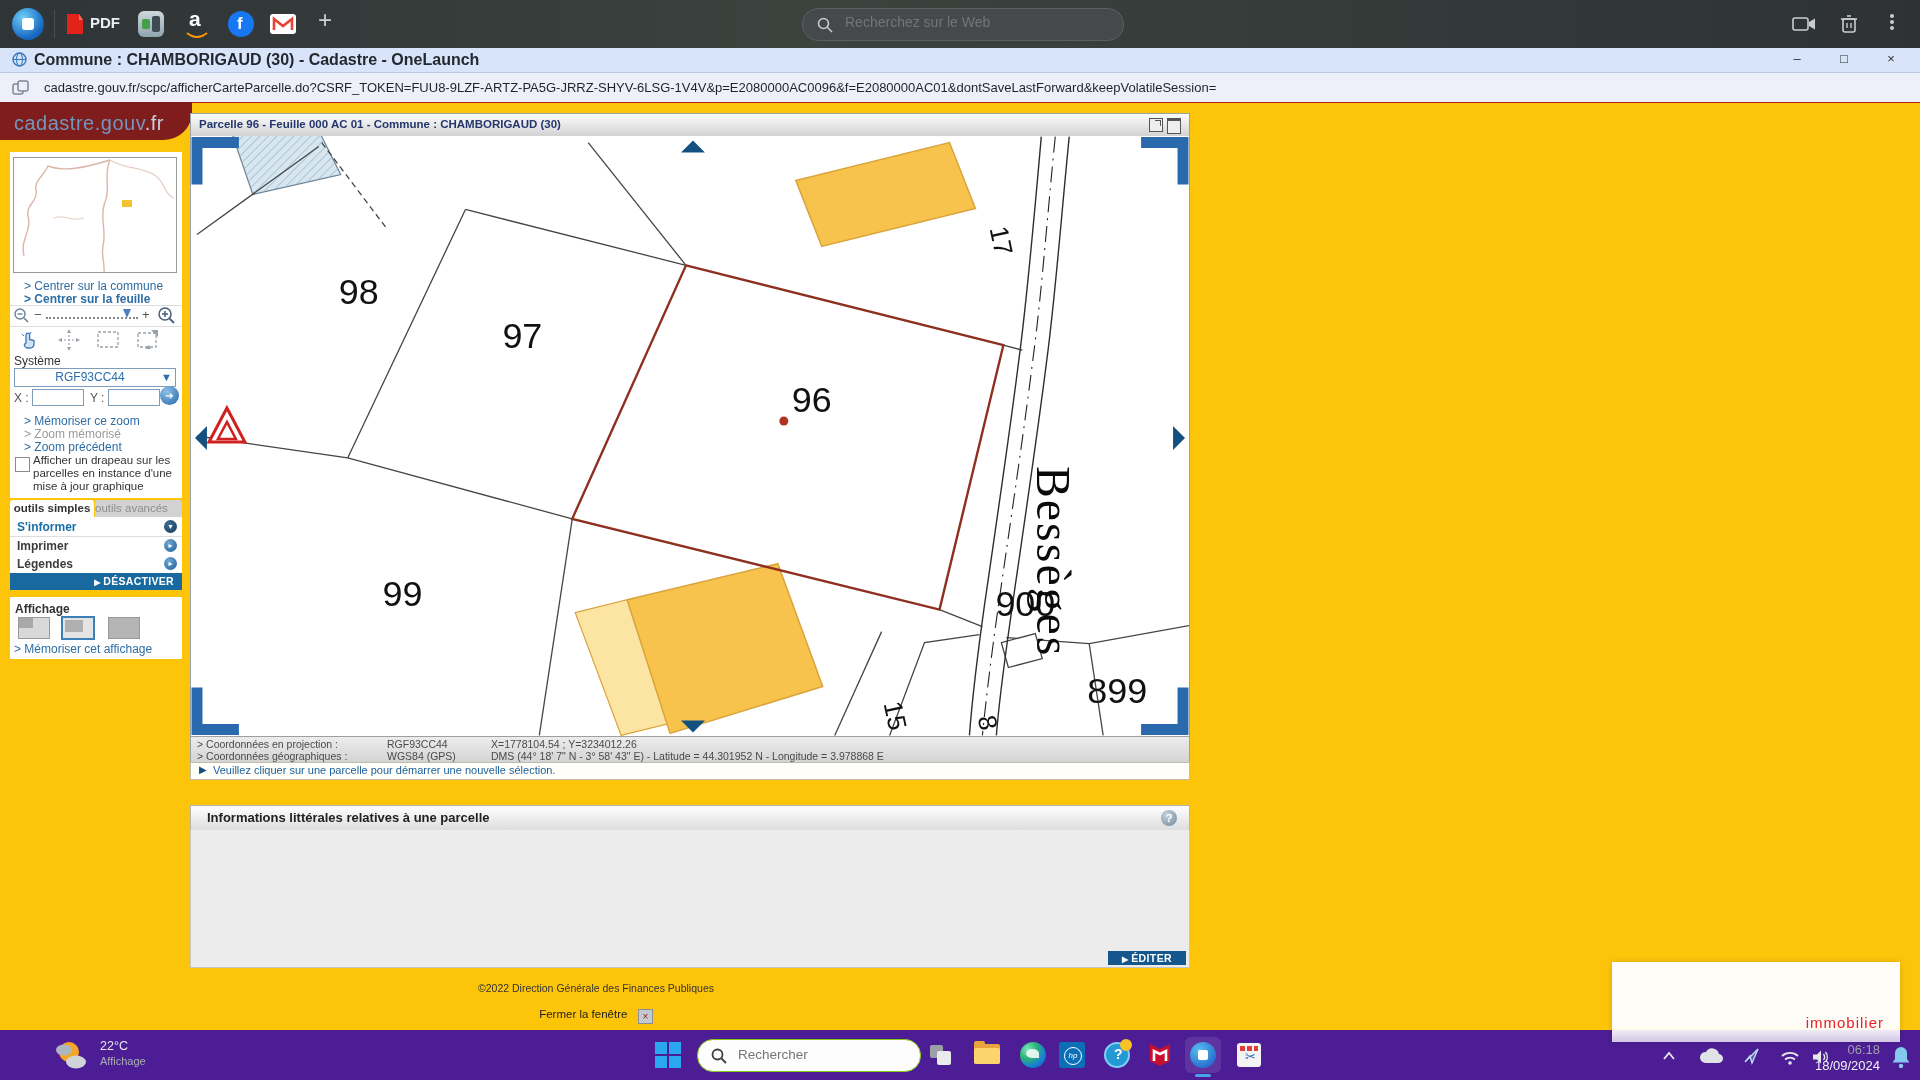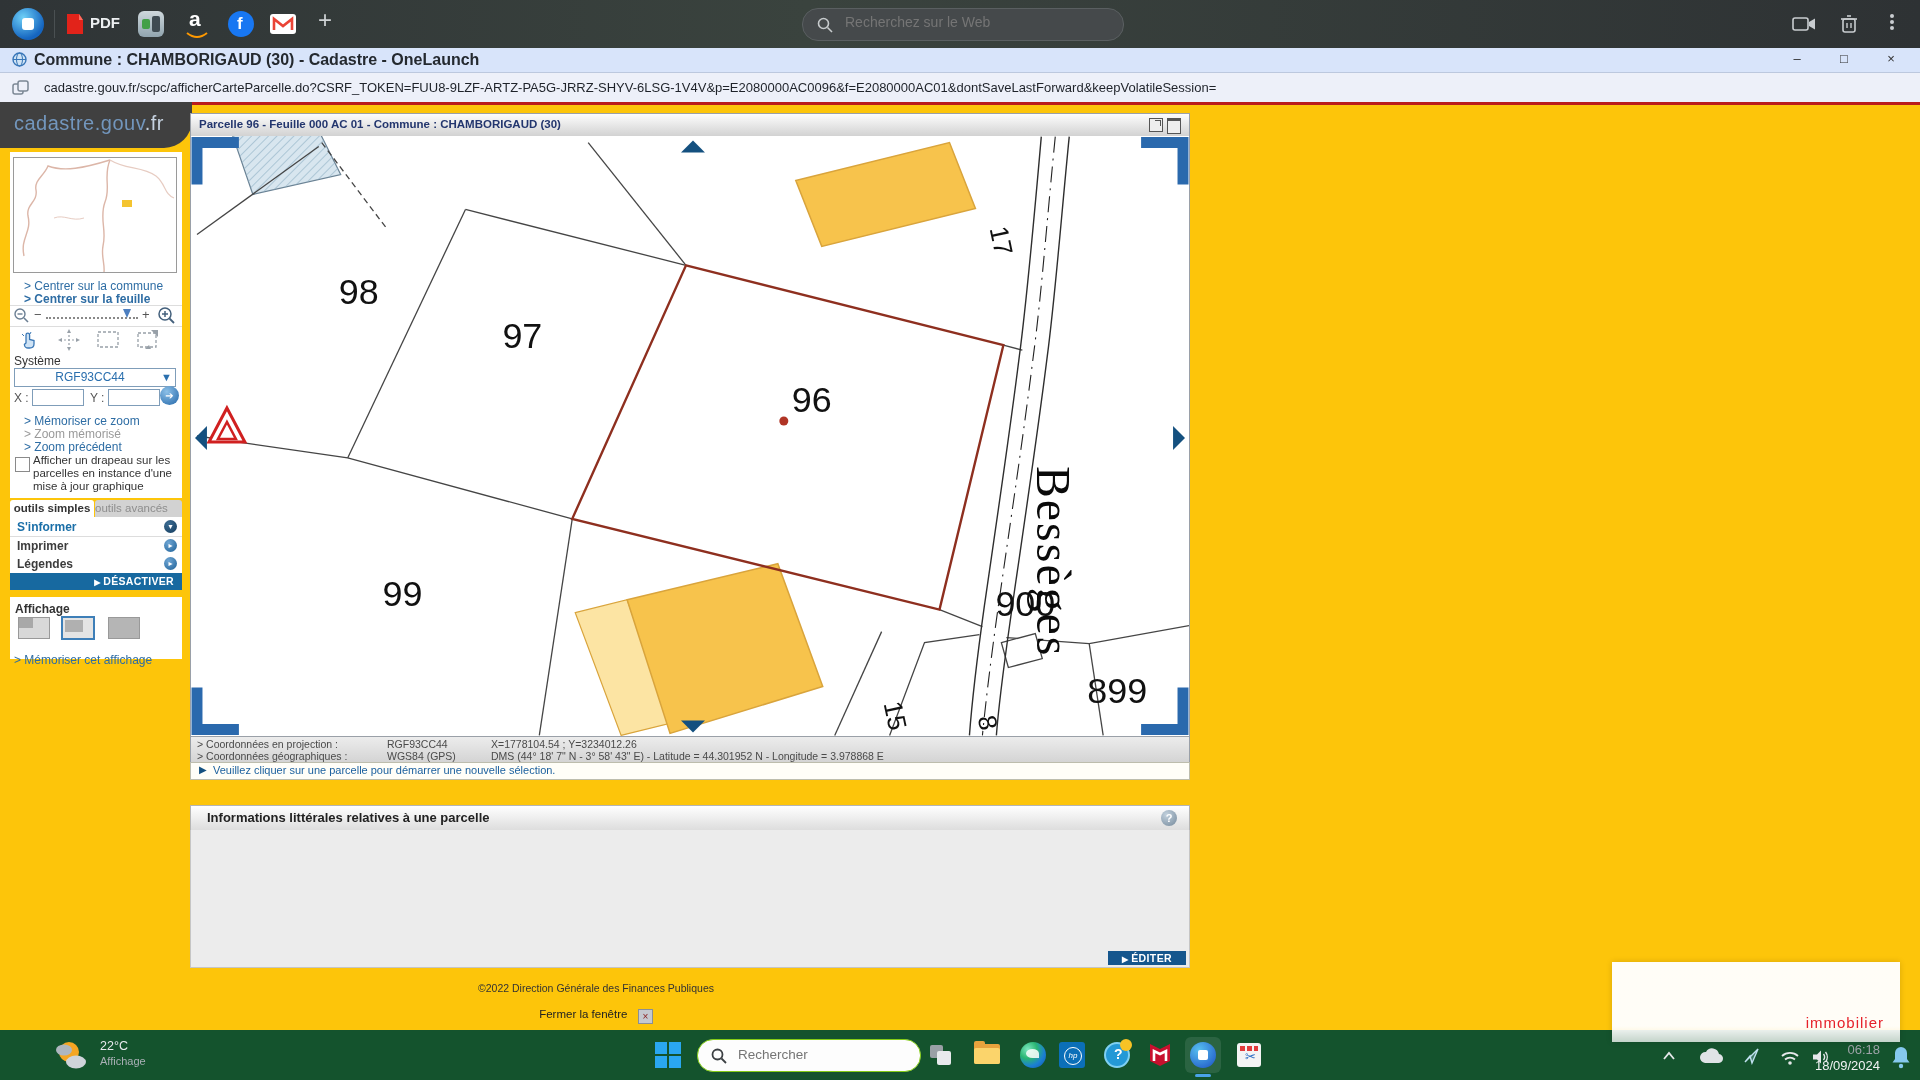--- a/index.html
+++ b/index.html
@@ -8,21 +8,21 @@
   .abs{position:absolute;}
   
   #toolbar{left:0;top:0;width:1920px;height:48px;
            background:linear-gradient(90deg,#2f3436 0%,#3a433e 42%,#2e3234 100%);}
   .tb-ic{position:absolute;top:11px;}
   #search-pill{left:802px;top:8px;width:320px;height:31px;border-radius:16px;
                background:#45494b;border:1px solid #5a5f61;}
   #search-pill input{position:absolute;left:40px;top:4px;width:260px;border:none;background:transparent;
                color:#c9cdcf;font-size:14px;font-family:"Liberation Sans",sans-serif;outline:none;}
   #titlebar{left:0;top:48px;width:1920px;height:24px;background:#d8e4fa;border-bottom:1px solid #bcc8de;}
-  #urlbar{left:0;top:73px;width:1920px;height:29px;background:#edf0f9;border-bottom:3px solid #b91c1c;}
+  #urlbar{left:0;top:73px;width:1920px;height:29px;background:#edf0f9;border-bottom:1px solid #b91c1c;}
   
   .panel{position:absolute;left:10px;width:172px;background:#fff;}
   .slink{position:absolute;left:14px;font-size:12px;color:#2e6da4;cursor:pointer;white-space:nowrap;}
   .gray{color:#9a9a9a;}
   .acc-row{position:absolute;left:10px;width:172px;height:18px;border-bottom:1px solid #ddd;background:#fff;}
   .acc-lab{position:absolute;left:7px;top:2px;font-size:12px;font-weight:bold;color:#3c3c3c;}
   .acc-circ{position:absolute;right:5px;top:2px;width:13px;height:13px;border-radius:50%;
             background:radial-gradient(circle at 35% 30%,#6fa6d4,#1c5f96);color:#fff;font-size:8px;
             text-align:center;line-height:13px;}
   
@@ -34,21 +34,21 @@
             background:linear-gradient(#ececec,#d4d4d4);font-size:10.5px;color:#4a4a4a;}
   #hintbar{left:190px;top:762px;width:998px;height:16px;background:#fffef8;border:1px solid #bdbdad;}
   .cb{position:absolute;white-space:nowrap;}
   
   #info-header{left:190px;top:805px;width:998px;height:24px;border:1px solid #b5b5b5;border-bottom:1px solid #98a2ac;
                background:linear-gradient(#ffffff,#dddddd);}
   #info-body{left:190px;top:830px;width:998px;height:137px;background:#ececec;border:1px solid #c5c5c5;border-top:none;}
   .bluebtn{position:absolute;background:#15568d;color:#fff;font-size:10.5px;font-weight:bold;
            letter-spacing:.4px;text-align:center;cursor:pointer;}
   
-  #taskbar{left:0;top:1030px;width:1920px;height:50px;background:#14532d;z-index:30;}
+  #taskbar{left:0;top:1030px;width:1920px;height:50px;background:#4c1d95;z-index:30;}
   
   #watermark{left:1612px;top:962px;width:288px;height:80px;z-index:40;
              background:linear-gradient(rgba(255,255,255,.97) 80%,rgba(255,255,255,.75));
              box-shadow:0 0 6px rgba(0,0,0,.15);}
   #watermark .wm-name{position:absolute;left:0;top:-2px;width:288px;text-align:center;
              font-family:"Liberation Serif",serif;font-style:italic;font-weight:bold;
              font-size:46px;color:#e62129;}
   #watermark .wm-sub{position:absolute;right:16px;top:52px;font-size:15px;letter-spacing:1px;color:#e62129;}
   .wbtn{color:#2f2f2f;font-size:13px;width:22px;text-align:center;cursor:pointer;}
   input{font-family:"Liberation Sans",sans-serif;}
@@ -135,21 +135,21 @@
   </div>
 
   <div id="urlbar" class="abs">
     <svg width="18" height="16" style="position:absolute;left:12px;top:7px;">
       <rect x="1" y="4" width="10" height="10" rx="2" stroke="#7b8794" stroke-width="1.5" fill="none"></rect>
       <rect x="6" y="1" width="10" height="10" rx="2" stroke="#7b8794" stroke-width="1.5" fill="#edf0f9"></rect>
     </svg>
     <span style="position:absolute;left:44px;top:0;line-height:29px;font-size:13px;color:#1f232a;white-space:nowrap;">cadastre.gouv.fr/scpc/afficherCarteParcelle.do?CSRF_TOKEN=FUU8-9LZF-ARTZ-PA5G-JRRZ-SHYV-6LSG-1V4V&amp;p=E2080000AC0096&amp;f=E2080000AC01&amp;dontSaveLastForward&amp;keepVolatileSession=</span>
   </div>
 
-  <div class="abs" style="left:0;top:102px;width:192px;height:46px;background:#404040;border-radius:0 0 28px 0;">
+  <div class="abs" style="left:0;top:102px;width:192px;height:38px;background:#7f1d1d;border-radius:0 0 28px 0;">
     <span style="position:absolute;left:14px;top:10px;font-size:20px;color:#7296bd;letter-spacing:.5px;"><span>cadastre.gouv</span><span style="color:#c6d2e0;">.fr</span></span>
   </div>
 
   <div class="panel" style="top:152px;height:346px;">
     <div style="position:absolute;left:3px;top:5px;width:162px;height:114px;border:1px solid #9a9a9a;background:#fff;">
       <svg width="162" height="114">
         <path d="M96,2 C89,18 97,30 91,44 C85,60 93,72 89,88 C87,98 91,106 90,114" stroke="#dcb6a8" stroke-width="1.4" fill="none"></path>
         <path d="M10,98 C6,80 18,74 14,58 C12,46 24,44 22,32 C20,22 30,18 34,8 C50,14 70,10 96,2" stroke="#dcb6a8" stroke-width="1.4" fill="none"></path>
         <path d="M96,2 C112,12 128,8 142,18 C152,26 150,36 160,40" stroke="#e7ccc2 " stroke-width="1.2" fill="none"></path>
         <path d="M40,60 C50,56 58,64 70,60" stroke="#e7ccc2" stroke-width="1" fill="none"></path>
@@ -248,21 +248,21 @@
 
   <div class="panel" style="top:597px;height:62px;">
     <span style="position:absolute;left:5px;top:5px;font-size:12px;font-weight:bold;color:#333;">Affichage</span>
     <div style="position:absolute;left:8px;top:20px;width:30px;height:20px;background:#d8d8d8;border:1px solid #999;">
       <div style="width:14px;height:10px;background:#a8a8a8;"></div>
     </div>
     <div style="position:absolute;left:51px;top:19px;width:30px;height:20px;background:#e4e4e4;border:2px solid #3e7fb8;">
       <div style="width:18px;height:12px;background:#b0b0b0;margin:2px;"></div>
     </div>
     <div style="position:absolute;left:98px;top:20px;width:30px;height:20px;background:#b5b5b5;border:1px solid #999;"></div>
-    <span style="position:absolute;left:4px;top:56px;font-size:12px;color:#2e6da4;white-space:nowrap;">&gt; Mémoriser cet affichage</span>
+    <span style="position:absolute;left:4px;top:45px;font-size:12px;color:#2e6da4;white-space:nowrap;">&gt; Mémoriser cet affichage</span>
   </div>
 
   <div id="map-title" class="abs">
     <span style="position:absolute;left:8px;top:0;line-height:21px;font-size:11.5px;font-weight:bold;color:#23366e;">Parcelle 96 - Feuille 000 AC 01 - Commune : CHAMBORIGAUD (30)</span>
     <div style="position:absolute;right:26px;top:4px;width:12px;height:12px;border:1.5px solid #555;background:#eee;">
       <div style="position:absolute;right:1px;top:1px;width:5px;height:5px;border-top:1.5px solid #555;border-right:1.5px solid #555;"></div>
     </div>
     <div style="position:absolute;right:8px;top:4px;width:12px;height:12px;border:1.5px solid #555;border-top:3px solid #555;background:#eee;"></div>
   </div>
 

